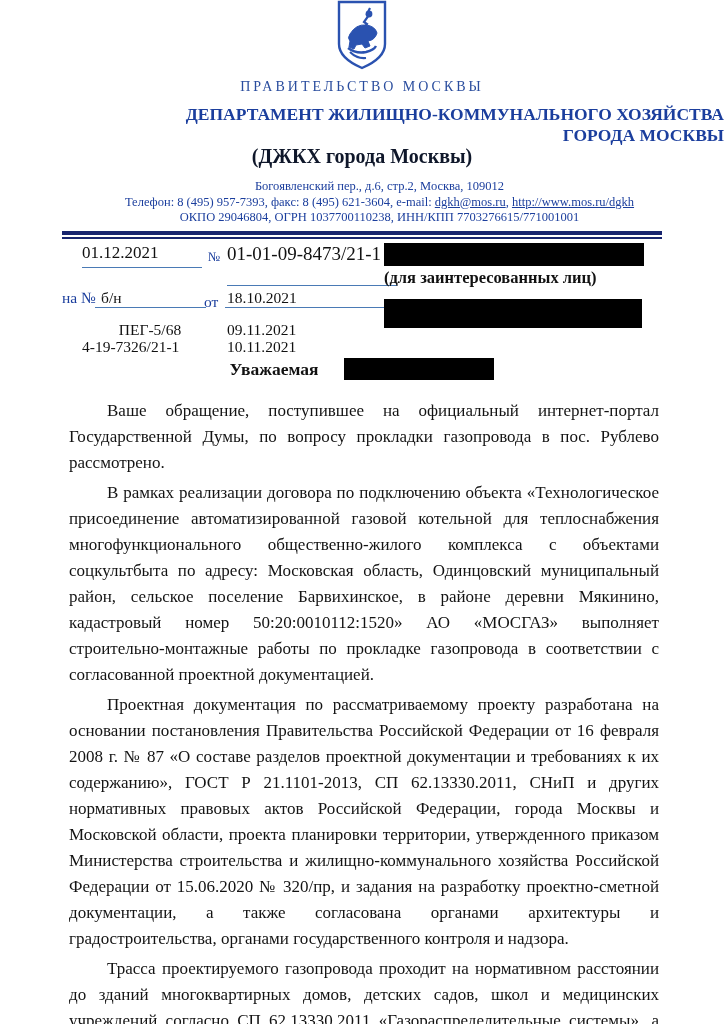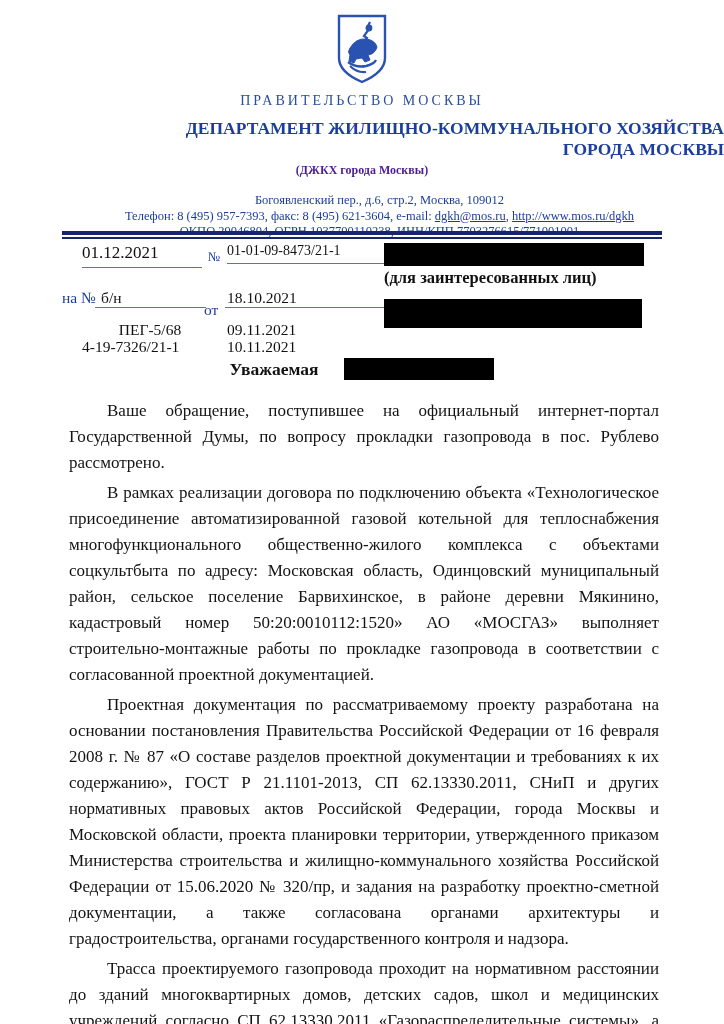--- a/index.html
+++ b/index.html
@@ -6,40 +6,40 @@
   .page{
     position:relative;
     width:724px;height:1024px;
     margin:0 auto;
     background:#ffffff;
     font-family:"Liberation Serif","DejaVu Serif",serif;
     color:#111;
     overflow:hidden;
   }
   
-  .letterhead{ text-align:center; padding-top:14px; }
+  .letterhead{ text-align:center; }
   .emblem{ display:inline-block; width:52px; height:70px; }
   .gov-line{
     margin-top:5px;
     font-size:14px;
     letter-spacing:3px;
     color:#2a4d9e;
   }
   .dept-line1,.dept-line2{
     font-size:17.5px;
     font-weight:bold;
     color:#1b3e9d;
     line-height:21px;
     text-align:right;
   }
   .dept-line1{ margin-top:9px; }
   .dept-line3{
-    font-size:12px;
+    font-size:20px;
     font-weight:bold;
-    color:#4c1d95;
+    color:#0f172a;
     line-height:20px;
   }
   .addr-block{ margin-top:13px; font-size:12.5px; color:#1b3e9d; line-height:15.5px;margin-left:35px; }
   .addr-block a{ color:#1b3e9d; text-decoration:underline; }
   
   .rule{
     position:absolute; left:62px; width:600px; top:231px;
   }
   .rule .thick{ height:4px; background:#17246e; }
   .rule .thin{ height:1.6px; background:#17246e; margin-top:2px; }
@@ -47,29 +47,29 @@
   .refs{ position:absolute; left:0; top:243px; width:724px; height:110px; font-size:16px; }
   .ref-left{ position:absolute; left:62px; top:0; width:345px; }
   .row1{ position:relative; height:30px; }
   .f-date{
     position:absolute; left:20px; top:0; width:120px;
     border-bottom:1.5px solid #4a7ab5; padding-bottom:4px; font-size:17px;
   }
   .f-no-sign{ position:absolute; left:146px; top:6px; color:#1b3e9d; font-size:13px; }
   .f-number{
     position:absolute; left:165px; top:0; width:170px;
-    border-bottom:1.5px solid #4a7ab5; padding-bottom:4px; font-size:14px;
+    border-bottom:1.5px solid #4a7ab5; padding-bottom:20px; font-size:19px;
   }
   .row2{ position:relative; height:18px; margin-top:16px; font-size:15.5px; }
   .lbl-blue{ color:#1b3e9d; }
   .f-reply-no{
     position:absolute; left:33px; top:0; width:105px;
     border-bottom:1.2px solid #4a7ab5; padding-left:6px;
   }
-  .lbl-ot{ position:absolute; left:142px; top:12px; }
+  .lbl-ot{ position:absolute; left:142px; top:4px; }
   .f-reply-date{
     position:absolute; left:163px; top:0; width:172px;
     border-bottom:1.2px solid #4a7ab5; padding-left:2px;
   }
   .row3,.row4{ position:relative; height:17px; font-size:15.5px; }
   .row3{ margin-top:14px; }
   .c1{ position:absolute; left:33px; width:110px; text-align:center; }
   .row4 .c1{ left:20px; text-align:left; width:140px;}
   .c2{ position:absolute; left:165px; }
   .ref-right{ position:absolute; left:384px; top:0; width:262px; }

